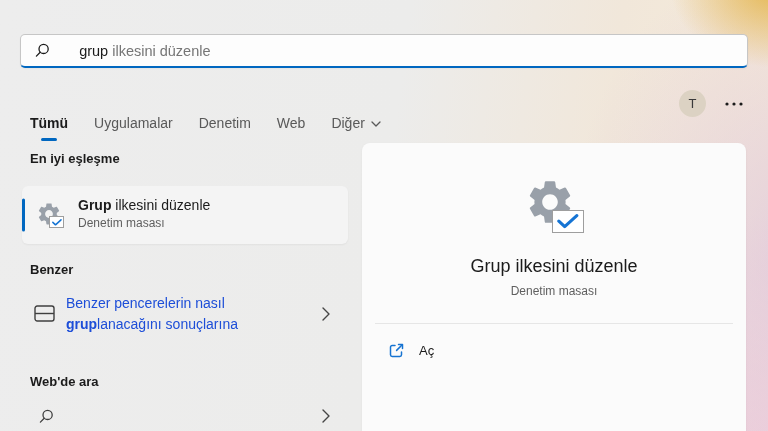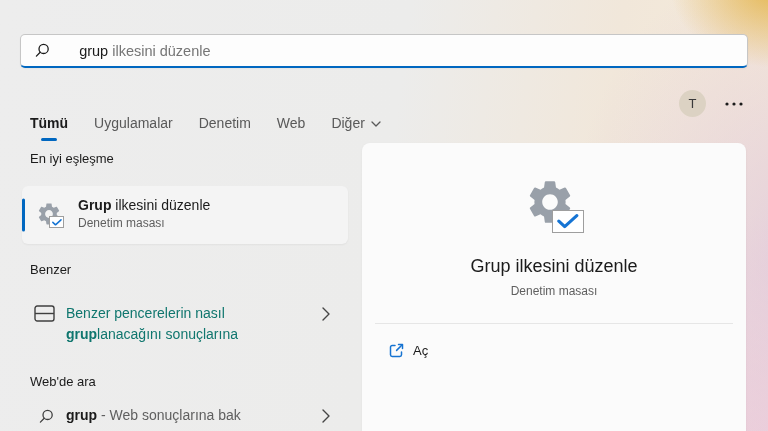--- a/index.html
+++ b/index.html
@@ -46,21 +46,21 @@
 
   .top-right { position:absolute; top:90px; right:24px; display:flex; align-items:center; gap:18px; }
   .avatar {
     width:27px; height:27px; border-radius:50%;
     background:#dcd2c3; color:#3a3a3a;
     font-size:13px; display:flex; align-items:center; justify-content:center;
   }
   .more-dots { width:20px; height:20px; display:flex; align-items:center; justify-content:center; }
 
   
-  .sec-title { position:absolute; left:30px; font-size:13px; font-weight:400; color:#1b1b1b; }
+  .sec-title { position:absolute; left:30px; font-size:13px; font-weight:700; color:#1b1b1b; }
 
   
   .bm-card {
     position:absolute; left:22px; top:186px; width:326px; height:58px;
     background:#f4f4f4; border-radius:6px;
     box-shadow:0 1px 2px rgba(0,0,0,0.05);
   }
   .bm-accent {
     position:absolute; left:0; top:50%; transform:translateY(-50%);
     width:3px; height:33px; border-radius:2px; background:#0067c0;
@@ -72,21 +72,21 @@
   .bm-sub { font-size:12px; line-height:17px; color:#5f5f5f; }
 
   .row {
     position:absolute; left:22px; width:326px;
     border-radius:6px;
   }
   .row-chevron { position:absolute; right:18px; top:50%; transform:translateY(-50%); width:8px; height:14px; }
 
   .settings-row { top:288px; height:52px; }
   .settings-icon { position:absolute; left:12px; top:17px; width:21px; height:17px; }
-  .settings-text { position:absolute; left:44px; top:15px; font-size:14px; line-height:21px; color:#0f766e; white-space:pre; }
+  .settings-text { position:absolute; left:44px; top:5px; font-size:14px; line-height:21px; color:#1d4ed8; white-space:pre; }
   .settings-text .b { font-weight:700; }
 
   .web-row { top:398px; height:36px; }
   .web-icon { position:absolute; left:16px; top:10px; width:17px; height:17px; }
   .web-text { position:absolute; left:44px; top:9px; font-size:14px; white-space:pre; }
   .web-text .b { font-weight:700; color:#1b1b1b; }
   .web-text .r { color:#5f5f5f; }
 
   
   .preview {
@@ -108,21 +108,21 @@
     background:#fff; border:1px solid #9e9e9e;
     display:flex; align-items:center; justify-content:center;
   }
   .check-box-sm svg { width:10px; height:7px; }
   .pv-title { margin-top:22px; font-size:18px; color:#1b1b1b; }
   .pv-sub { margin-top:7px; font-size:12px; color:#5f5f5f; }
   .pv-divider { width:358px; height:1px; background:#e6e6e6; margin-top:25px; }
   .open-row {
     align-self:flex-start;
     margin-top:12px; margin-left:13px;
-    display:flex; align-items:center; gap:8px;
+    display:flex; align-items:center; gap:14px;
     padding:6px 13px; border-radius:4px;text-align:center;
   }
   .open-row svg { width:17px; height:17px; }
   .open-label { font-size:13px; color:#1b1b1b; }
 </style>
 </head>
 <body>
 
 <div class="search-bar">
   <svg class="mag" viewBox="0 0 17 17" fill="none" stroke="#1b1b1b" stroke-width="1.3" stroke-linecap="round">
@@ -191,21 +191,20 @@
   </svg>
 </div>
 
 <div class="sec-title" style="top:374px;">Web'de ara</div>
 
 <div class="row web-row">
   <svg class="web-icon" viewBox="0 0 17 17" fill="none" stroke="#3f3f3f" stroke-width="1.3" stroke-linecap="round">
     <circle cx="9.6" cy="6.9" r="4.6"></circle>
     <line x1="6.2" y1="10.3" x2="2.4" y2="14.1"></line>
   </svg>
-  <div class="web-text"><span class="b">grup</span><span class="r"> - Web sonuçlarına bak</span></div>
   <svg class="row-chevron" viewBox="0 0 8 14" fill="none" stroke="#454545" stroke-width="1.4" stroke-linecap="round" stroke-linejoin="round">
     <polyline points="1,1 7,7 1,13"></polyline>
   </svg>
 </div>
 
 <div class="preview">
   <div class="gear-wrap">
     <svg class="gear-big" viewBox="0 0 24 24">
       <path fill="#99a0a9" d="M19.14,12.94c0.04-0.3,0.06-0.61,0.06-0.94c0-0.32-0.02-0.64-0.07-0.94l2.03-1.58c0.18-0.14,0.23-0.41,0.12-0.61l-1.92-3.32c-0.12-0.22-0.37-0.29-0.59-0.22l-2.39,0.96c-0.5-0.38-1.03-0.7-1.62-0.94L14.4,2.81c-0.04-0.24-0.24-0.41-0.48-0.41h-3.84c-0.24,0-0.43,0.17-0.47,0.41L9.25,5.35C8.66,5.59,8.12,5.92,7.63,6.29L5.24,5.33c-0.22-0.08-0.47,0-0.59,0.22L2.74,8.87C2.62,9.08,2.66,9.34,2.86,9.48l2.03,1.58C4.84,11.36,4.8,11.69,4.8,12s0.02,0.64,0.07,0.94l-2.03,1.58c-0.18,0.14-0.23,0.41-0.12,0.61l1.92,3.32c0.12,0.22,0.37,0.29,0.59,0.22l2.39-0.96c0.5,0.38,1.03,0.7,1.62,0.94l0.36,2.54c0.05,0.24,0.24,0.41,0.48,0.41h3.84c0.24,0,0.44-0.17,0.47-0.41l0.36-2.54c0.59-0.24,1.13-0.56,1.62-0.94l2.39,0.96c0.22,0.08,0.47,0,0.59-0.22l1.92-3.32c0.12-0.22,0.07-0.47-0.12-0.61L19.14,12.94z M12,15.6c-1.98,0-3.6-1.62-3.6-3.6s1.62-3.6,3.6-3.6s3.6,1.62,3.6,3.6S13.98,15.6,12,15.6z"></path>
     </svg>

